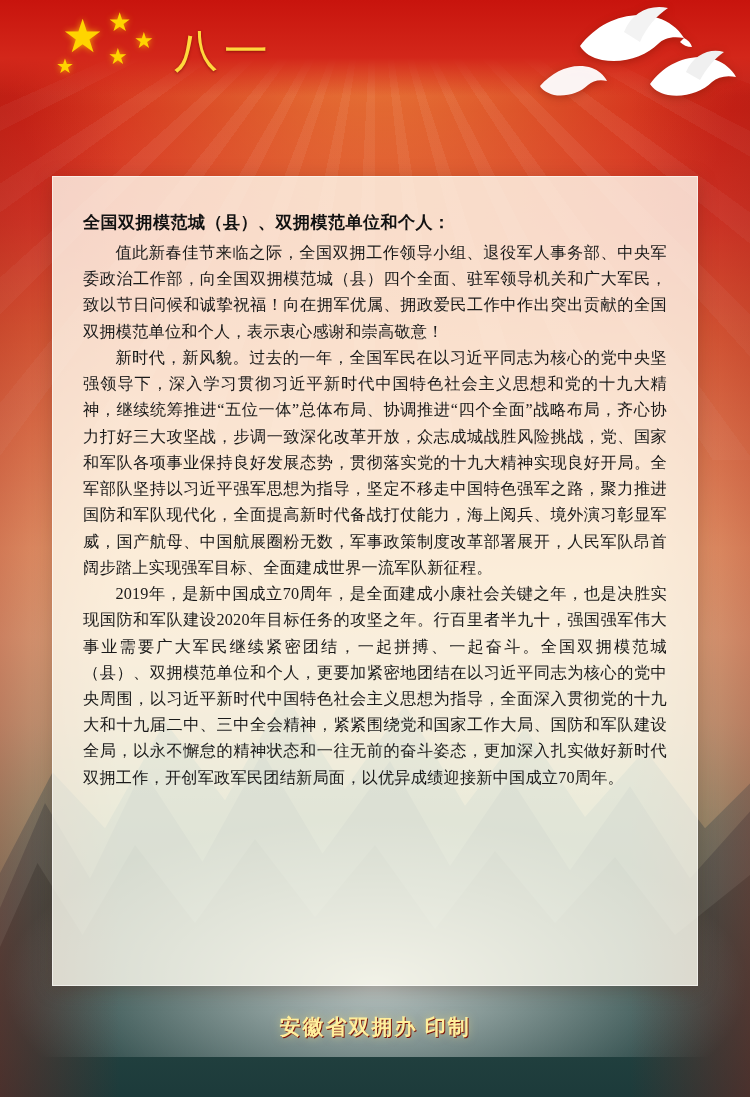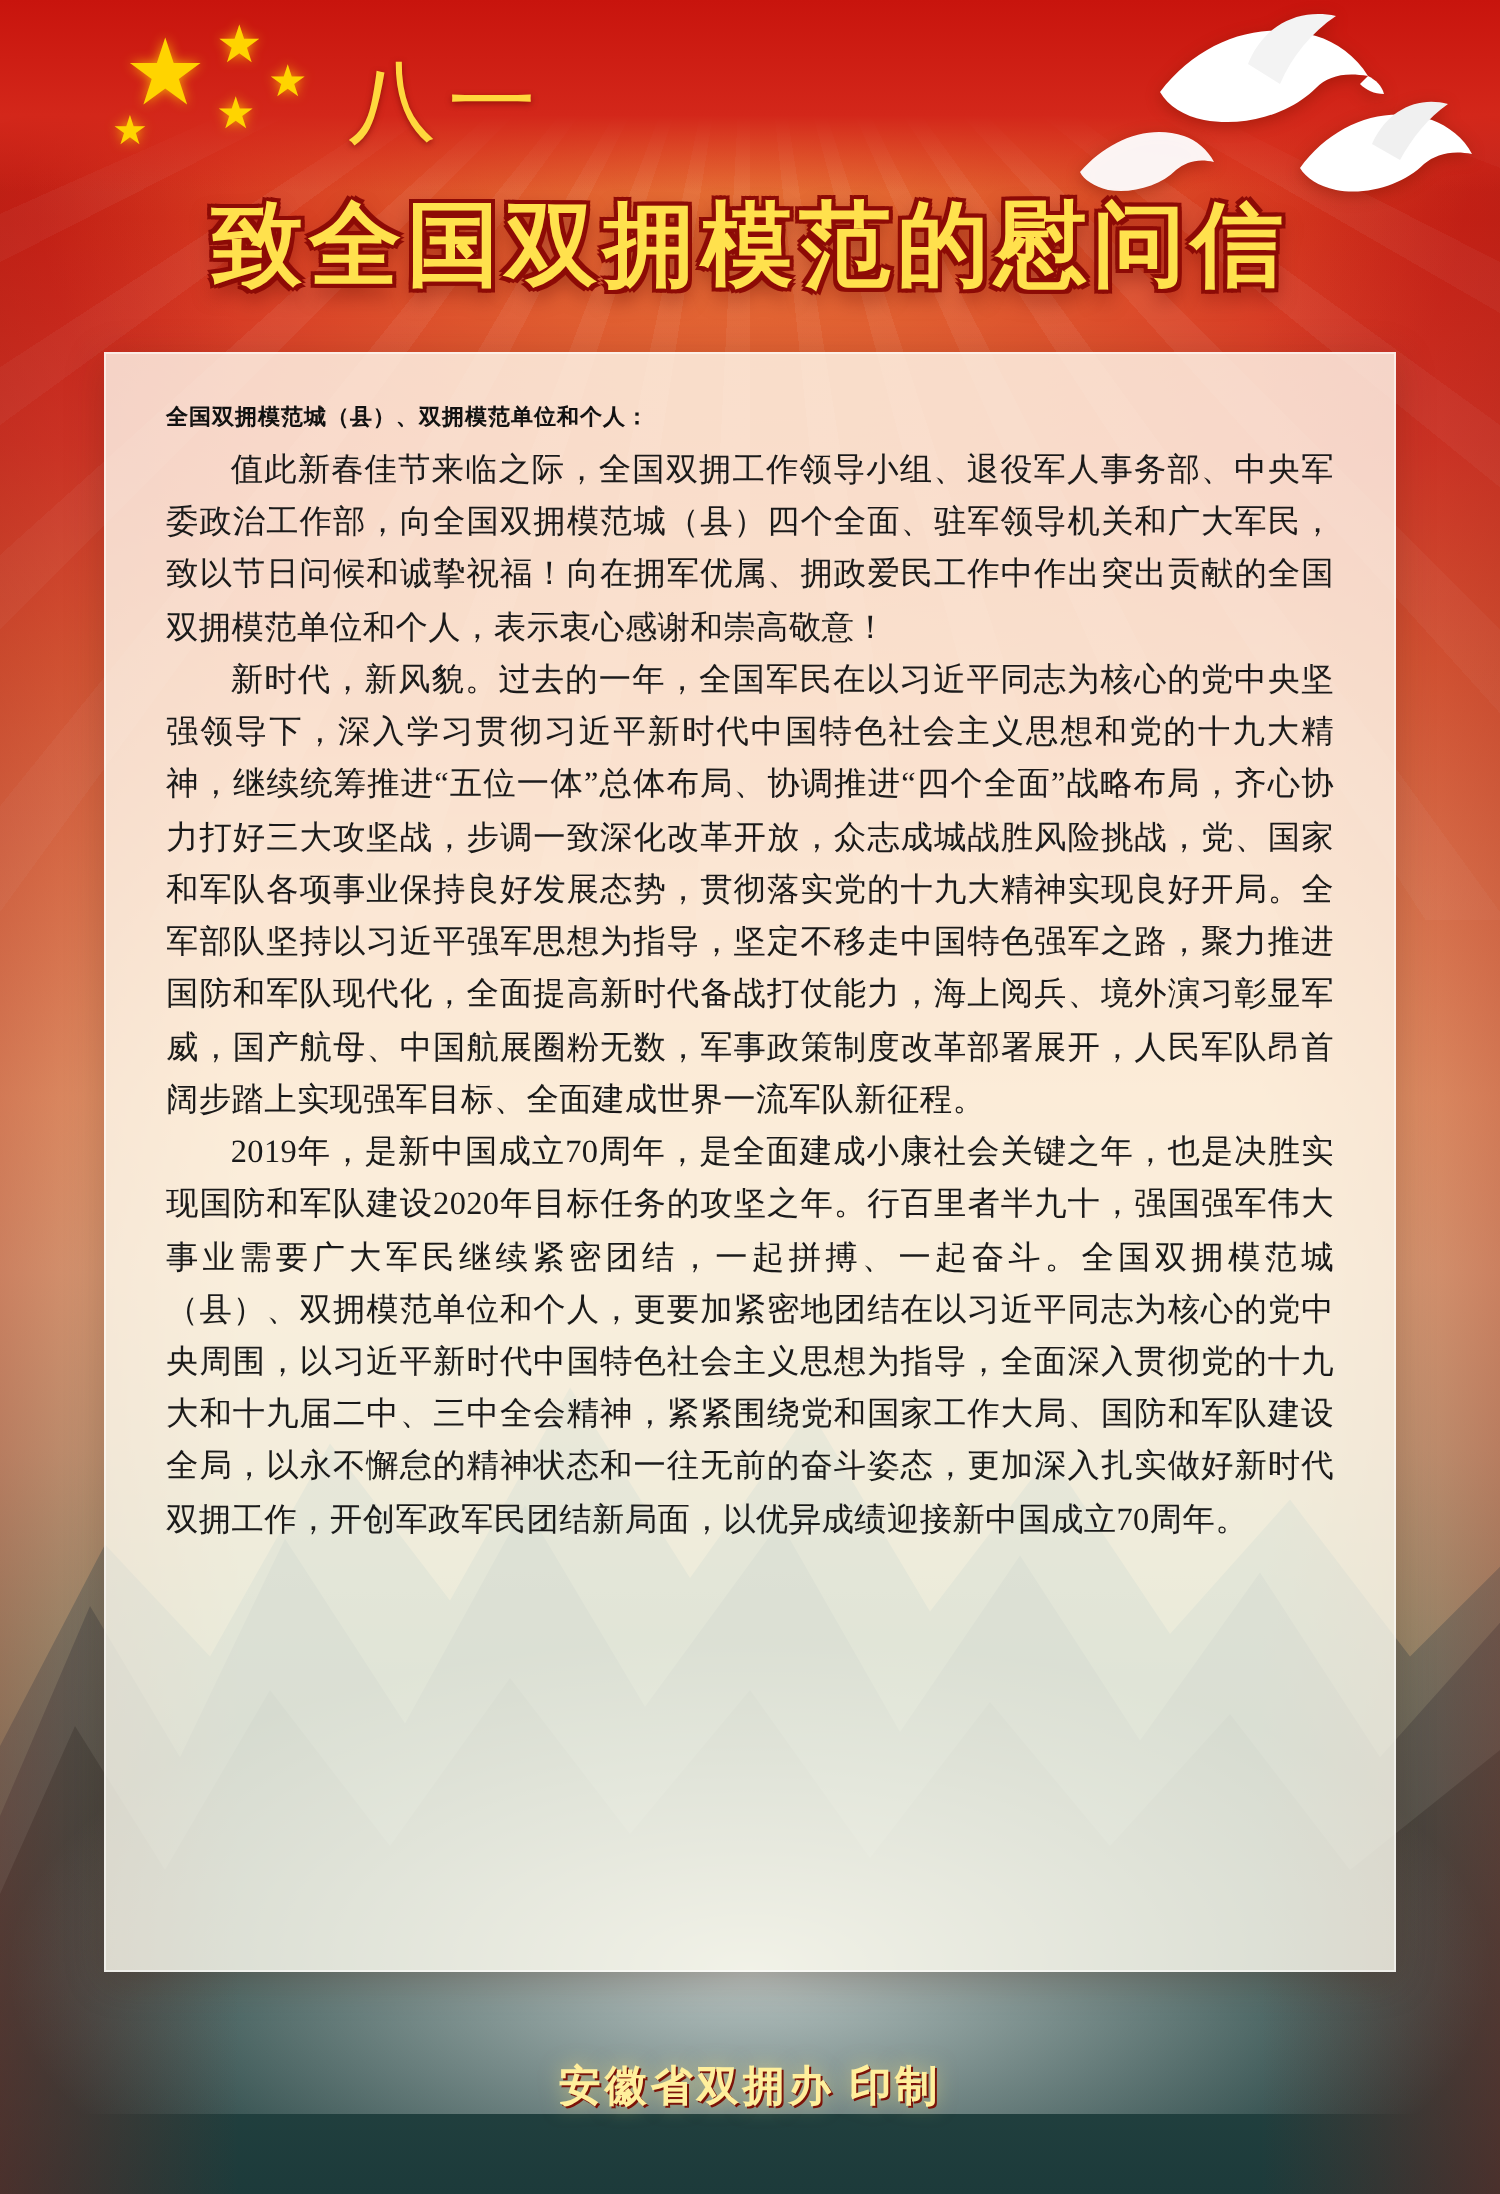--- a/index.html
+++ b/index.html
@@ -164,41 +164,41 @@
     top: 176px;
     width: 646px;
     height: 810px;
     background: rgba(255,252,240,0.80);
     border: 1px solid rgba(255,255,255,0.55);
     box-shadow: 0 4px 18px rgba(80,30,10,.28);
     box-sizing: border-box;
     padding: 22px 30px 16px 30px;
   }
   .letter-head {
-    font-size: 11px;
+    font-size: 17px;
     font-weight: bold;
     color: #111;
-    margin: 2px 0 6px 0;
+    margin: 12px 0 6px 0;
     letter-spacing: .5px;
   }
   .letter p {
     margin: 0;
     font-size: 16.2px;
     line-height: 1.62;
     color: #1a1a1a;
     text-align: justify;
     text-indent: 2em;
     letter-spacing: .2px;
   }
 
   
   .footer {
     position: absolute;
     left: 0; right: 0;
-    bottom: 40px;
+    bottom: 56px;
     text-align: center;
     font-size: 21px;
     font-weight: bold;
     color: #ffef9c;
     letter-spacing: 2px;
     text-shadow: 1px 1px 0 #7c1208, 0 0 10px rgba(255,230,120,.55);
   }
 </style>
 </head>
 <body>
@@ -233,23 +233,20 @@
 
   <svg class="dove d2" width="96" height="64" viewBox="0 0 96 64" aria-hidden="true">
     <path d="M6 38 C22 16, 48 6, 72 14 C80 17, 88 23, 92 31 C82 29, 74 31, 68 36 C58 46, 40 52, 24 49 C15 47, 9 43, 6 38 Z" fill="#ffffff"></path>
     <path d="M42 26 C50 8, 66 2, 80 6 C70 13, 62 23, 56 34 Z" fill="#f0f0f0"></path>
   </svg>
 
   <svg class="dove d3" width="74" height="48" viewBox="0 0 74 48" aria-hidden="true">
     <path d="M4 28 C18 12, 38 4, 56 10 C62 12, 68 17, 71 23 C63 21, 57 23, 52 27 C44 35, 30 39, 18 37 C11 35, 6 32, 4 28 Z" fill="#ffffff" opacity=".95"></path>
   </svg>
 
-  <div class="title">
-    <span class="inner">致全国双拥模范的慰问信</span>
-  </div>
 
   <div class="letter">
     <div class="letter-head">全国双拥模范城（县）、双拥模范单位和个人：</div>
     <p>值此新春佳节来临之际，全国双拥工作领导小组、退役军人事务部、中央军委政治工作部，向全国双拥模范城（县）四个全面、驻军领导机关和广大军民，致以节日问候和诚挚祝福！向在拥军优属、拥政爱民工作中作出突出贡献的全国双拥模范单位和个人，表示衷心感谢和崇高敬意！</p>
     <p>新时代，新风貌。过去的一年，全国军民在以习近平同志为核心的党中央坚强领导下，深入学习贯彻习近平新时代中国特色社会主义思想和党的十九大精神，继续统筹推进“五位一体”总体布局、协调推进“四个全面”战略布局，齐心协力打好三大攻坚战，步调一致深化改革开放，众志成城战胜风险挑战，党、国家和军队各项事业保持良好发展态势，贯彻落实党的十九大精神实现良好开局。全军部队坚持以习近平强军思想为指导，坚定不移走中国特色强军之路，聚力推进国防和军队现代化，全面提高新时代备战打仗能力，海上阅兵、境外演习彰显军威，国产航母、中国航展圈粉无数，军事政策制度改革部署展开，人民军队昂首阔步踏上实现强军目标、全面建成世界一流军队新征程。</p>
     <p>2019年，是新中国成立70周年，是全面建成小康社会关键之年，也是决胜实现国防和军队建设2020年目标任务的攻坚之年。行百里者半九十，强国强军伟大事业需要广大军民继续紧密团结，一起拼搏、一起奋斗。全国双拥模范城（县）、双拥模范单位和个人，更要加紧密地团结在以习近平同志为核心的党中央周围，以习近平新时代中国特色社会主义思想为指导，全面深入贯彻党的十九大和十九届二中、三中全会精神，紧紧围绕党和国家工作大局、国防和军队建设全局，以永不懈怠的精神状态和一往无前的奋斗姿态，更加深入扎实做好新时代双拥工作，开创军政军民团结新局面，以优异成绩迎接新中国成立70周年。</p>
 
   </div>
 
   <div class="footer">安徽省双拥办   印制</div>

